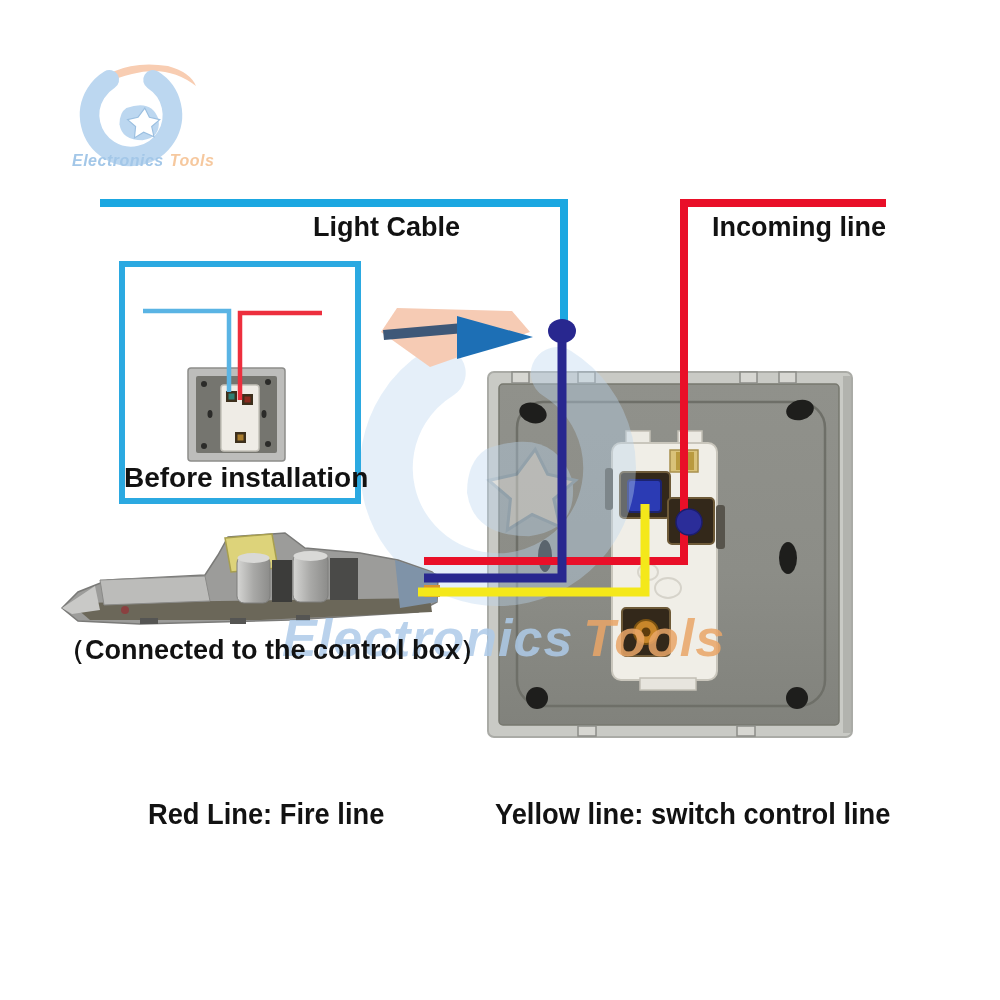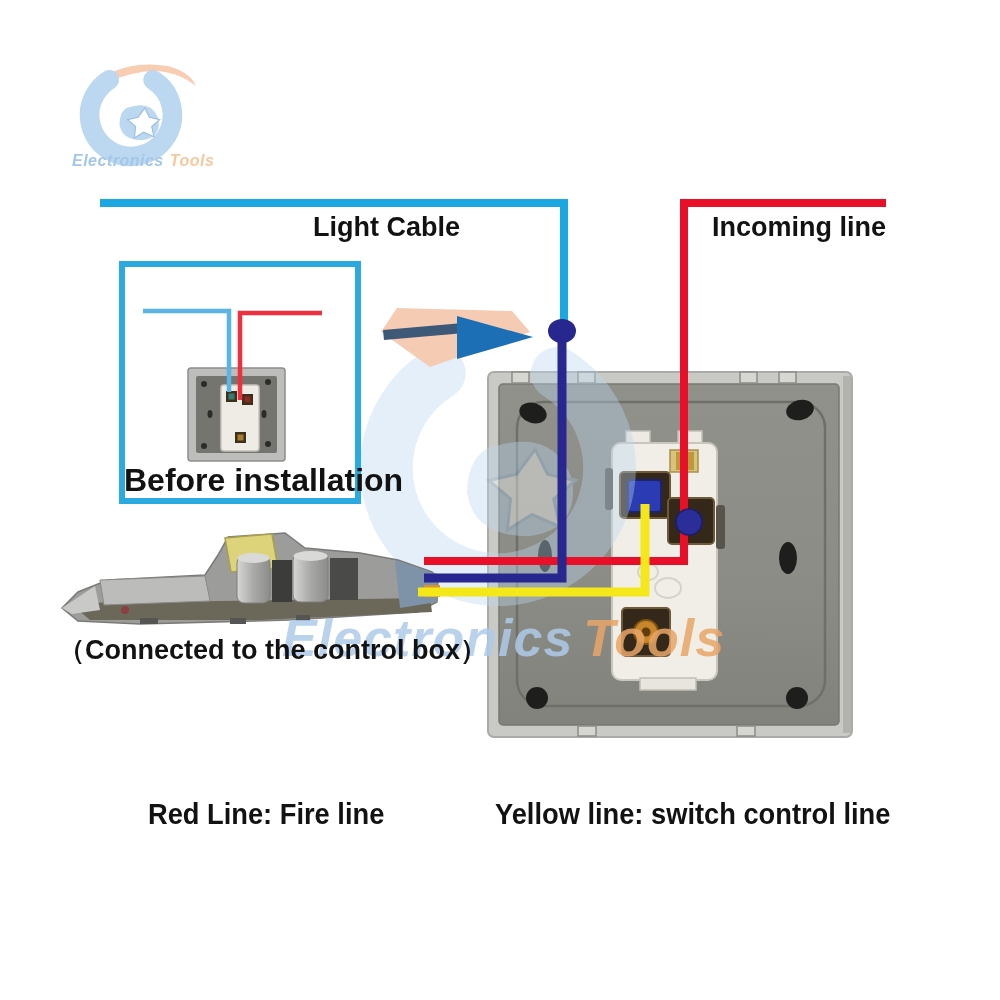--- a/index.html
+++ b/index.html
@@ -1,21 +1,21 @@
 <!DOCTYPE html>
 <html><head>
 <meta charset="utf-8">
 <style>
   html,body{margin:0;padding:0;background:#fff;}
   #canvas{position:relative;width:1000px;height:1000px;background:#ffffff;overflow:hidden;
           font-family:"Liberation Sans", sans-serif;color:#121212;}
   .lbl{position:absolute;color:#121212;white-space:nowrap;}
   .lbl-cable{left:313px;top:212px;font-size:27px;font-weight:600;letter-spacing:0px;}
   .lbl-incoming{left:712px;top:212px;font-size:27px;font-weight:600;}
-  .lbl-before{left:124px;top:462px;font-size:32px;font-weight:600;}
+  .lbl-before{left:124px;top:462px;font-size:28px;font-weight:600;}
   .lbl-connected{left:58px;top:632px;font-size:27px;font-weight:600;}
   .lbl-red{left:148px;top:798px;font-size:29px;font-weight:600;transform:scaleX(.94);transform-origin:left;}
   .lbl-yellow{left:495px;top:798px;font-size:29px;font-weight:600;transform:scaleX(.94);transform-origin:left;}
   .logo-text{left:72px;top:152px;font-size:16px;font-style:italic;font-weight:bold;letter-spacing:.5px;}
   .logo-text .b{color:#a3c7e8;}
   .logo-text .o{color:#f6c89e;margin-left:6px;}
   .wm-text{left:282px;top:608px;font-size:52px;font-style:italic;font-weight:bold;letter-spacing:1px;opacity:.85;}
   .wm-text .b{color:#aecbe9;}
   .wm-text .o{color:#eaa668;margin-left:10px;}
   svg{position:absolute;left:0;top:0;}

